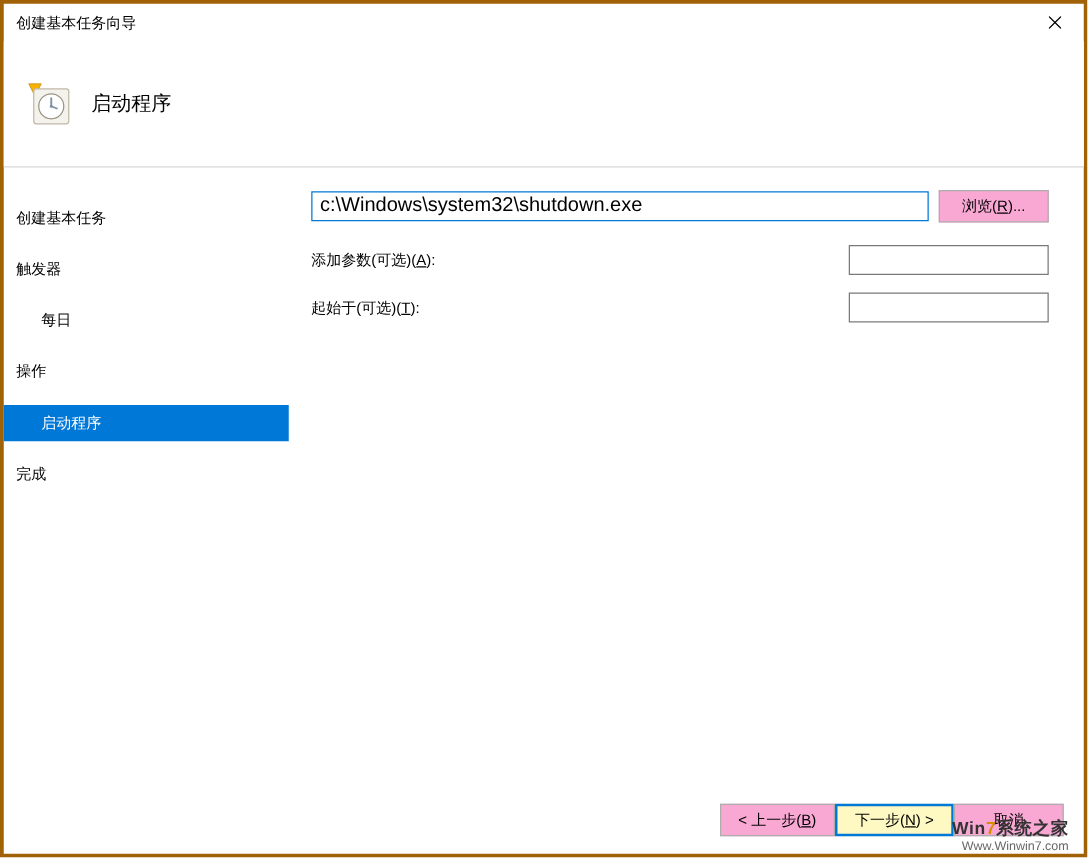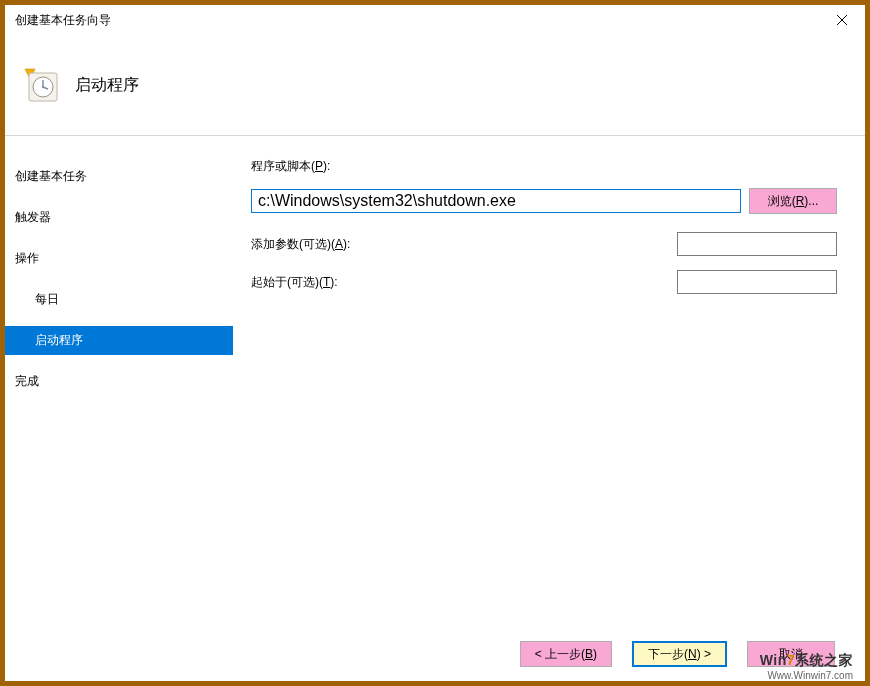--- a/index.html
+++ b/index.html
@@ -8,21 +8,21 @@
   font-size: 12px;
   background: #fff;
   color: #000;
   width: 870px;
   height: 686px;
   overflow: hidden;
 }
 .window {
   width: 870px;
   height: 686px;
-  border: 5px solid #a16207;
+  border: 3px solid #a16207;
   background: #fff;
   display: flex;
   flex-direction: column;
 }
 .titlebar {
   height: 30px;
   display: flex;
   align-items: center;
   justify-content: space-between;
   padding: 0 0 0 10px;
@@ -135,22 +135,22 @@
   margin-bottom: 14px;
 }
 .row-args .input-text, .row-startin .input-text {
   width: 160px;
 }
 .footer {
   height: 54px;
   display: flex;
   align-items: center;
   justify-content: flex-end;
-  gap: 20px;
-  padding-right: 30px;
+  gap: 0;
+  padding-right: 16px;
   border-top: none;
   position: relative;
   margin-left: 12px;
 }
 .watermark {
   position: absolute;
   right: 12px;
   bottom: 0;
   text-align: right;
   pointer-events: none;
@@ -196,33 +196,28 @@
     </div>
     <div class="header-title">启动程序</div>
   </div>
 
   <div class="divider"></div>
 
   <div class="body">
     <div class="sidebar">
       <div class="sidebar-item">创建基本任务</div>
       <div class="sidebar-item">触发器</div>
+      <div class="sidebar-item level2">每日</div>
       <div class="sidebar-item">操作</div>
-      <div class="sidebar-item level2">每日</div>
       <div class="sidebar-item level2 active">启动程序</div>
       <div class="sidebar-item">完成</div>
     </div>
 
     <div class="main">
 
-      <div class="form-row first">
-        <span class="form-label">
-          <span>程序或脚本(</span><span class="underline-accesskey">P</span><span>):</span>
-        </span>
-      </div>
 
       <div class="form-row-program">
         <input type="text" class="input-text program-path" value="c:\Windows\system32\shutdown.exe" style="">
         <button class="btn">
           <span>浏览(</span><span class="underline-accesskey">R</span><span>)...</span>
         </button>
       </div>
 
       <div class="row-args">
         <span class="form-label">

